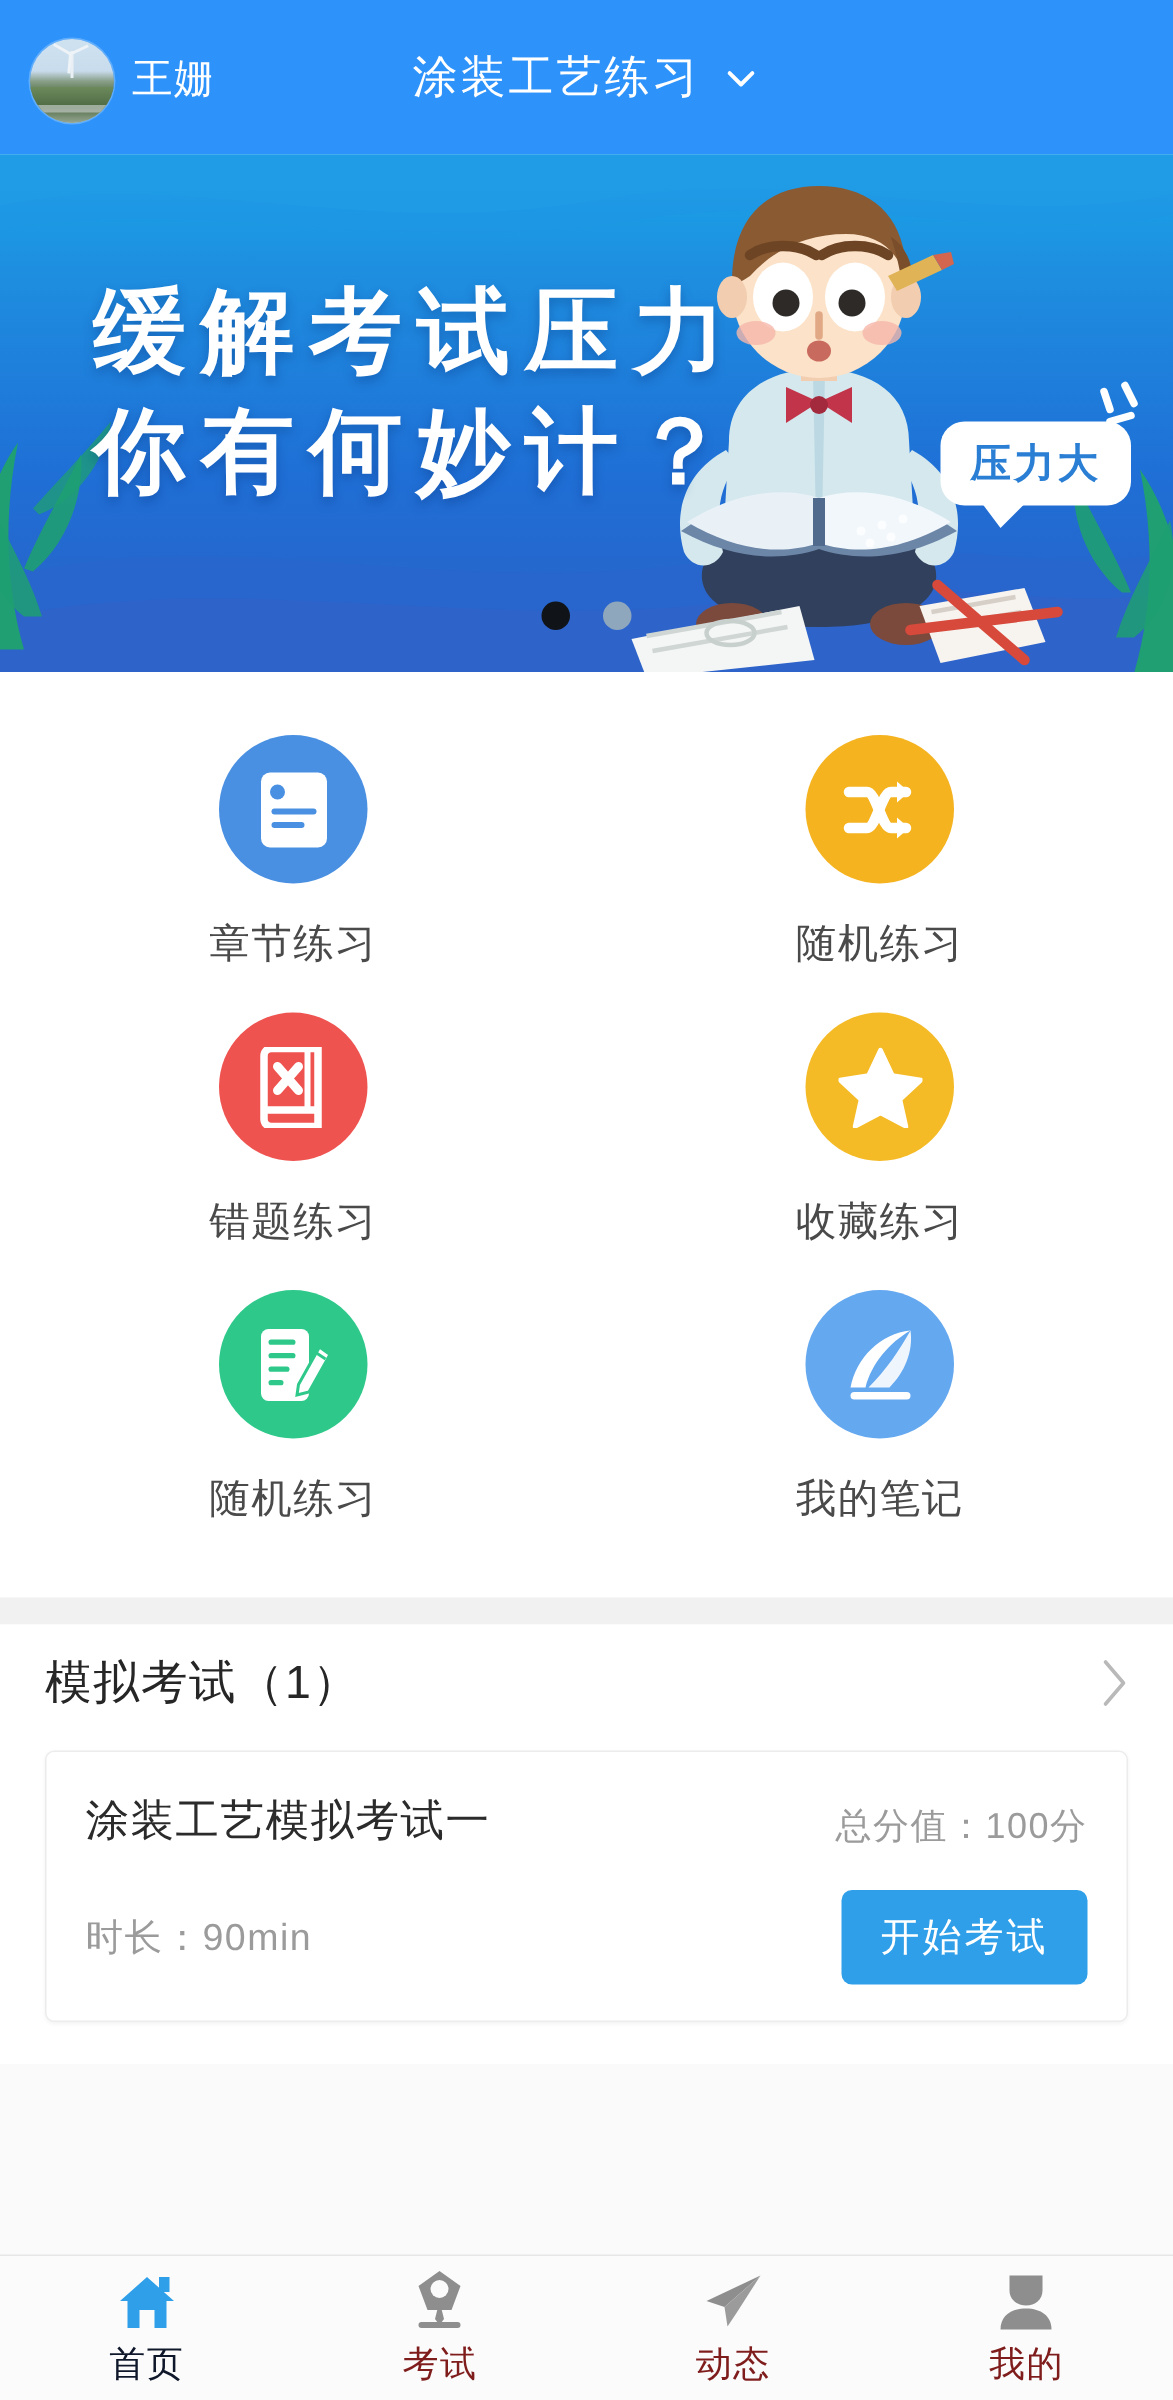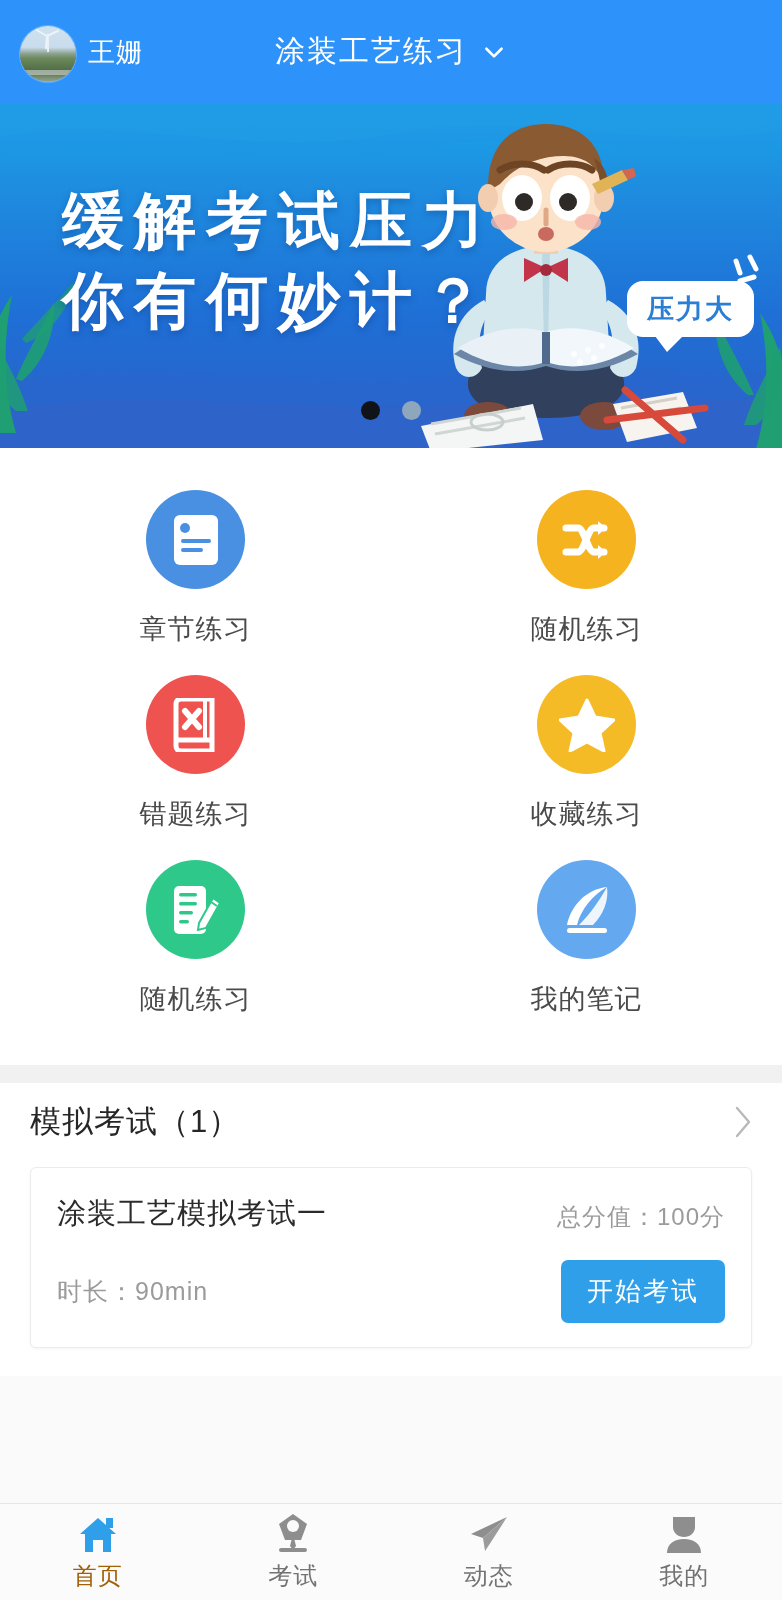--- a/index.html
+++ b/index.html
@@ -90,22 +90,22 @@
 
   
   .spacer { flex:1 1 auto; background:#fafafa; }
 
   
   .tabbar { height:97px; flex:0 0 97px; background:#fbfbfb; border-top:1px solid #e6e6e6;
     display:flex; align-items:center; }
   .tab { flex:1; display:flex; flex-direction:column; align-items:center; justify-content:center;
     gap:6px; cursor:pointer; }
   .tab-ico { height:42px; display:flex; align-items:flex-end; }
-  .tab-label { font-size:24px; color:#737373; letter-spacing:1px; }
-  .tab.active .tab-label { color:#a16207; }
+  .tab-label { font-size:24px; color:#7f1d1d; letter-spacing:1px; }
+  .tab.active .tab-label { color:#0f172a; }
 </style>
 </head>
 <body>
 
 <div class="phone">
 
   <div class="header">
     <div class="avatar-wrap">
       <div class="avatar">
         <div class="ground"></div>

